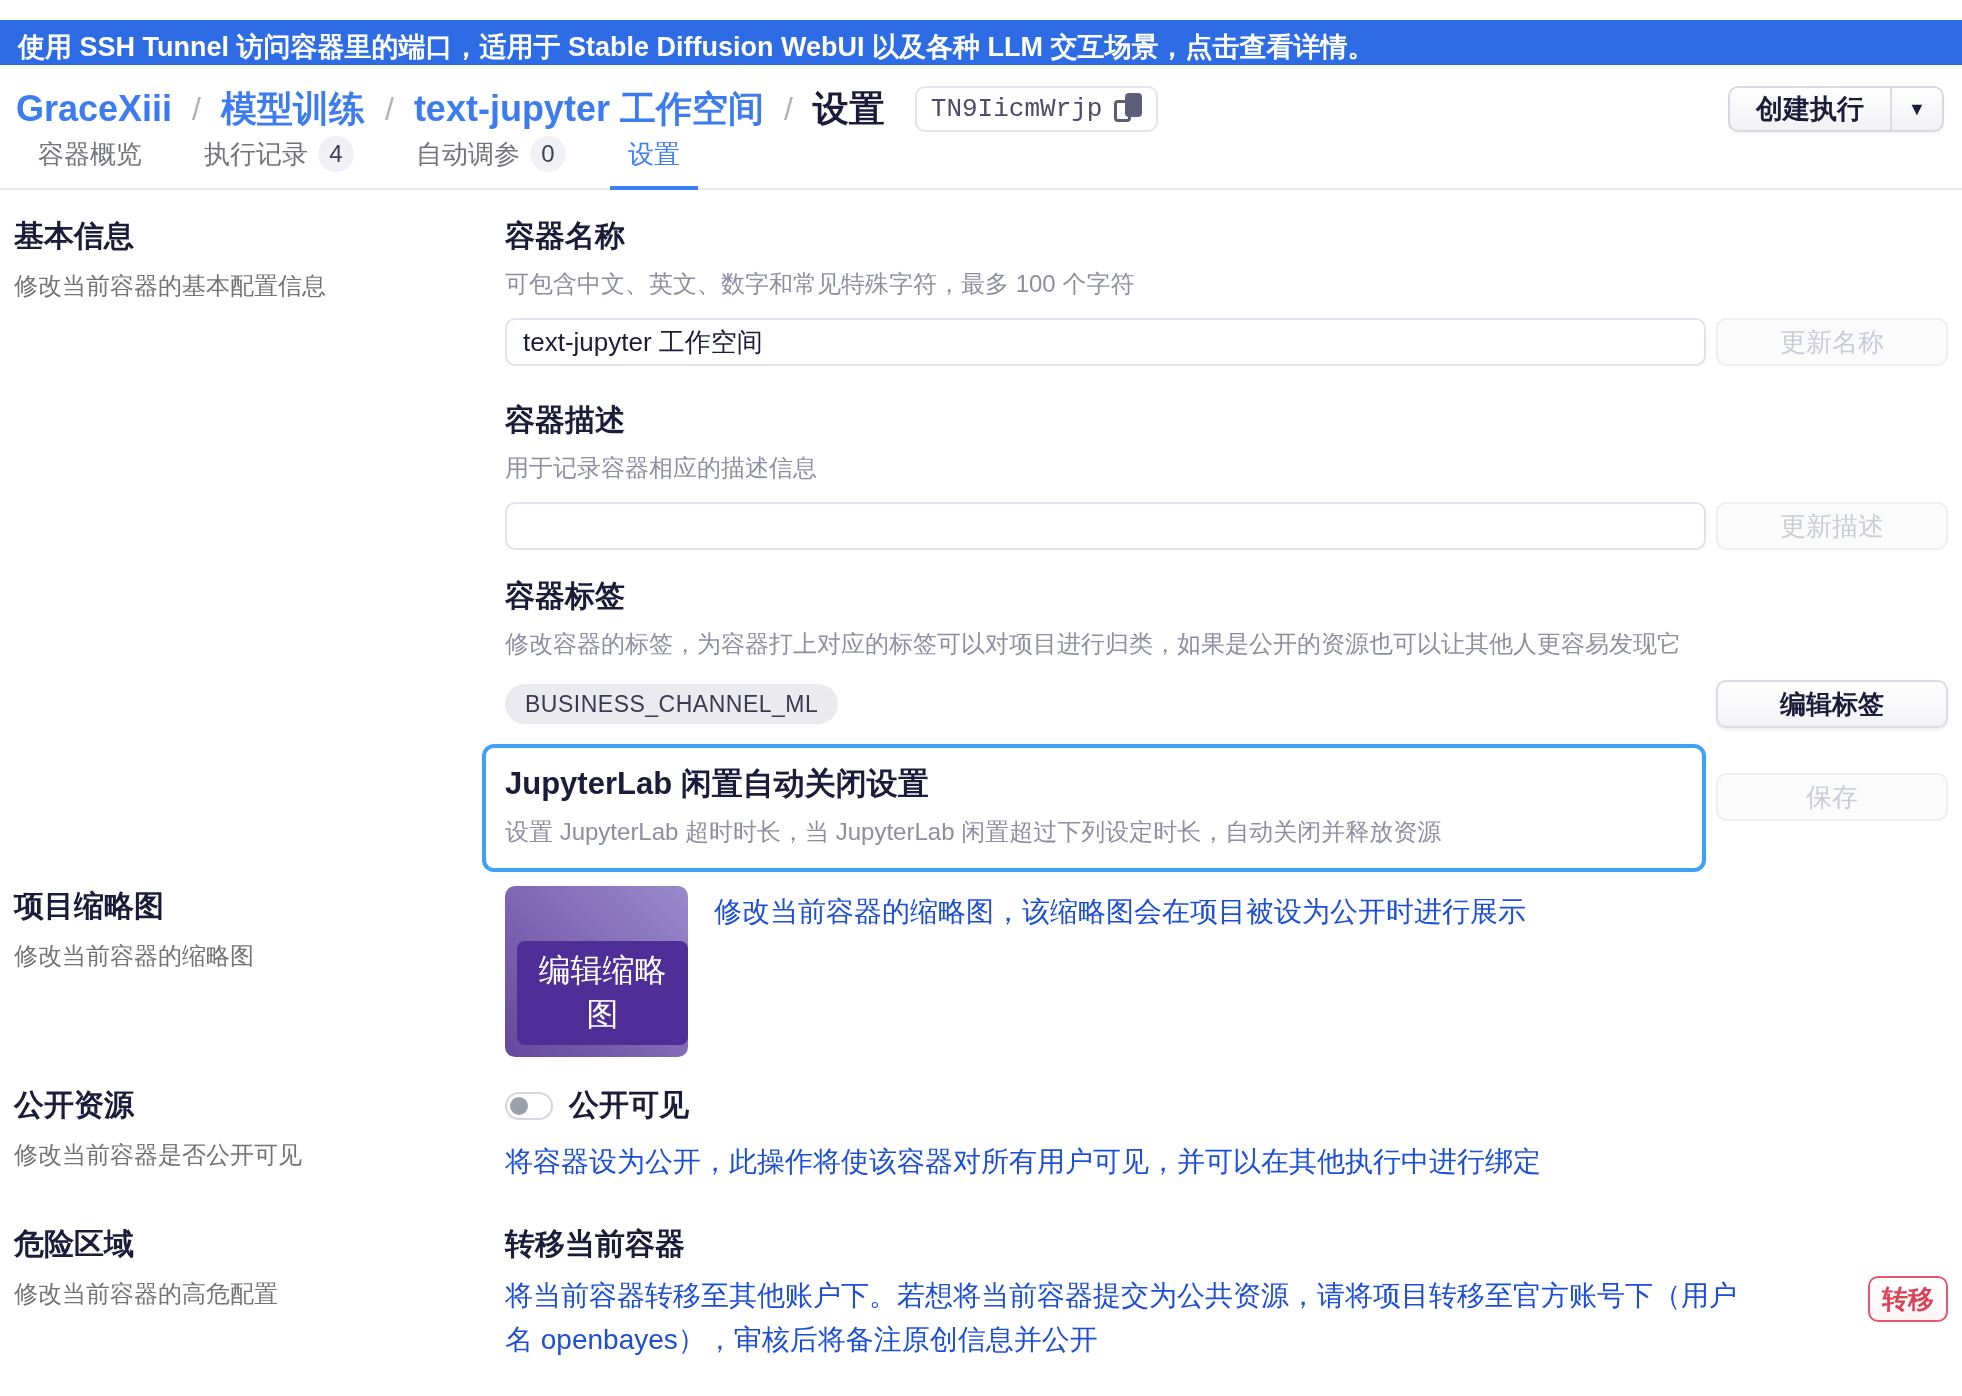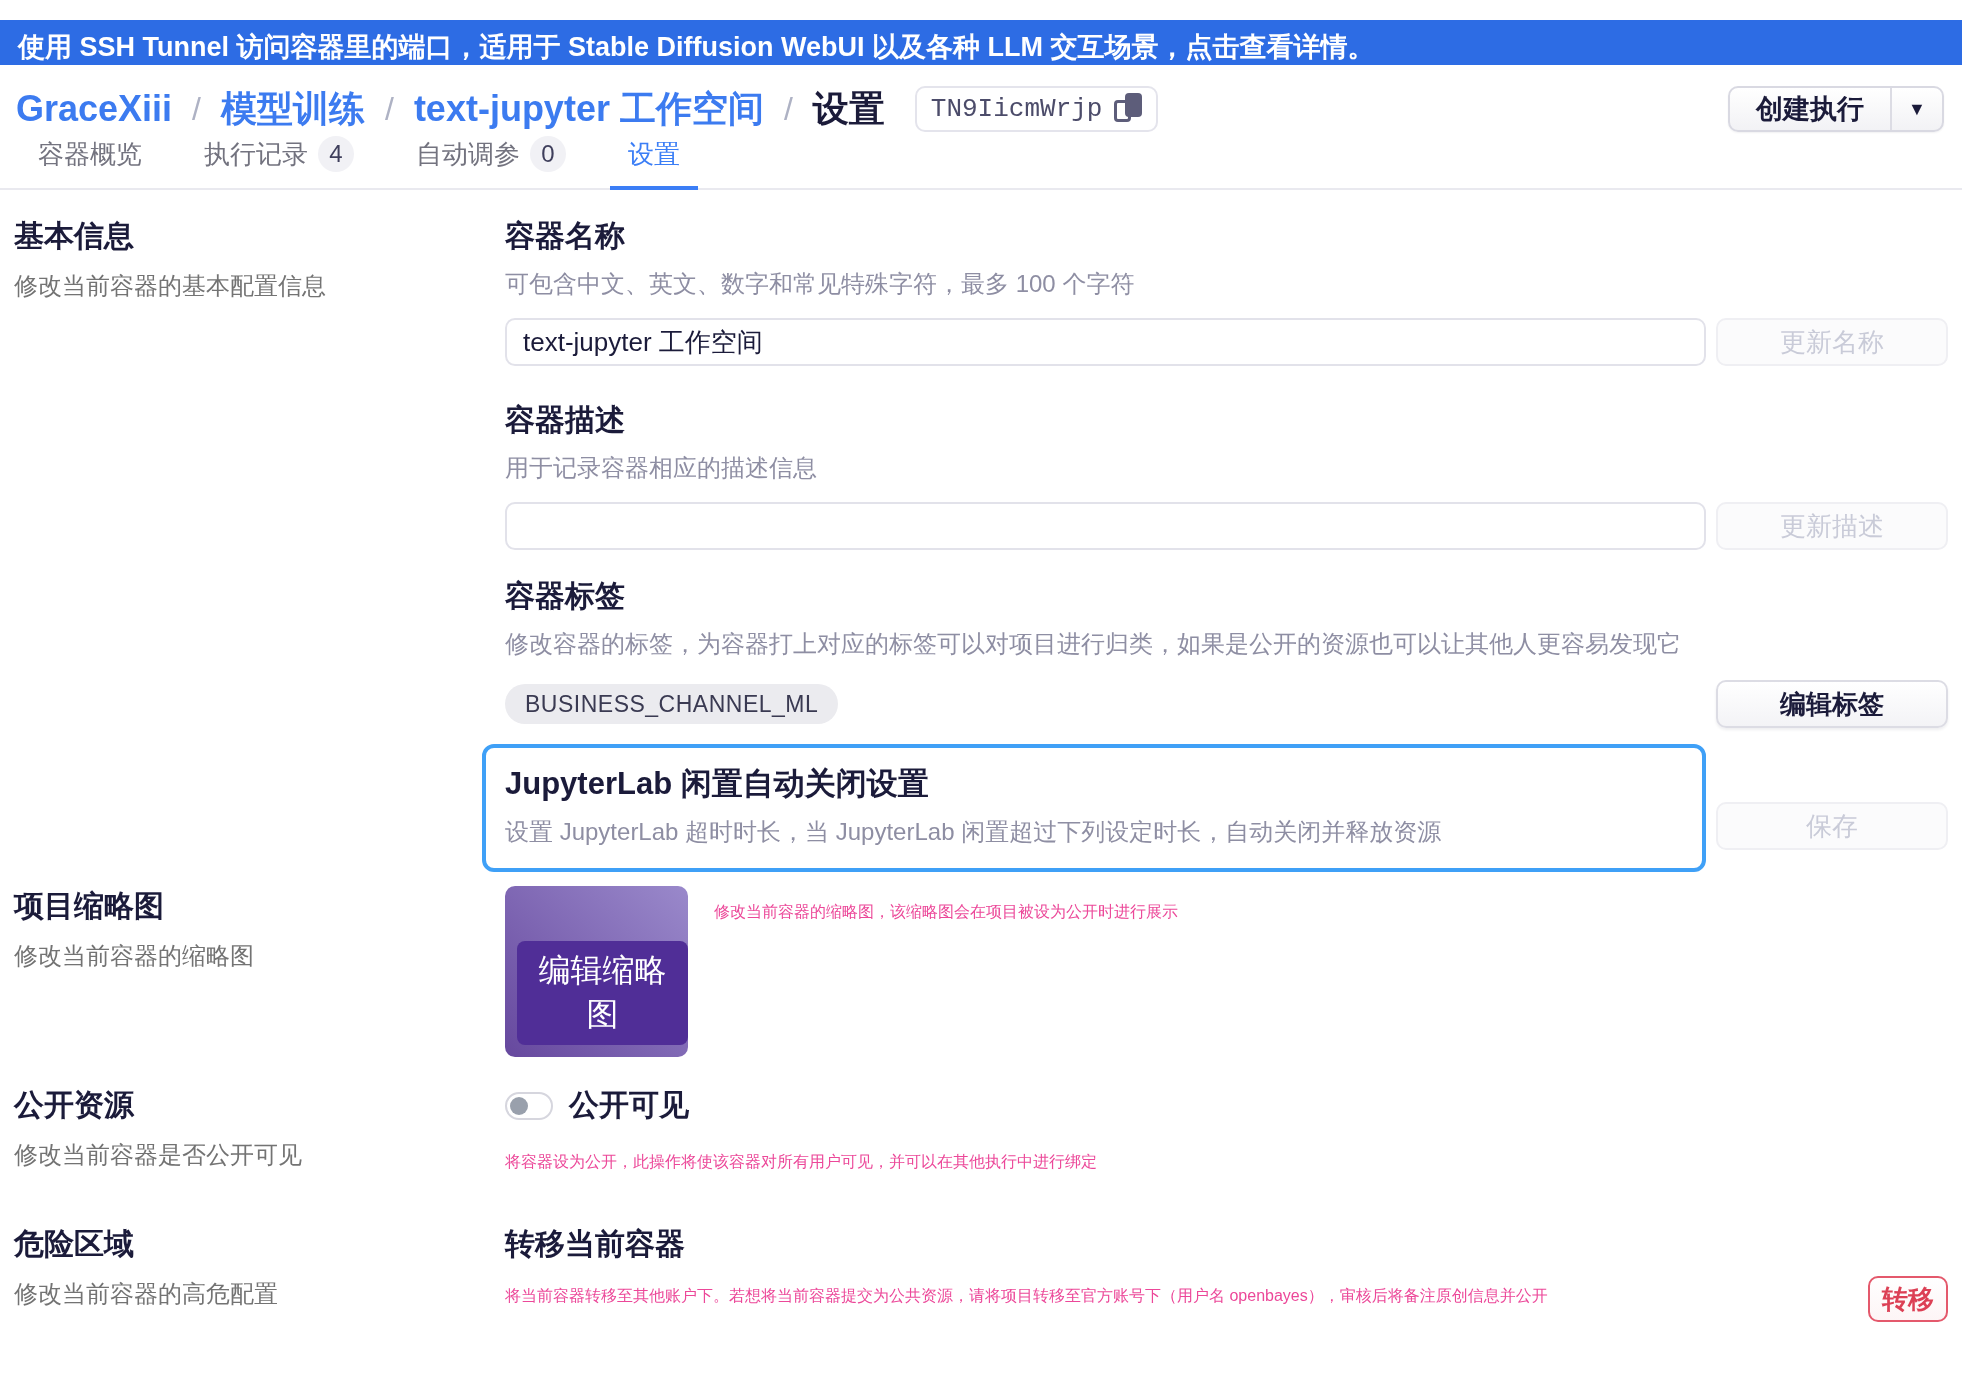--- a/index.html
+++ b/index.html
@@ -53,21 +53,21 @@
                justify-content:center; padding:0 6px; }
 
   
   .content { padding:26px 14px 0 14px; }
   .row { display:grid; grid-template-columns:491px minmax(0,1fr); }
   .side-title { font-size:30px; font-weight:bold; color:#1B1B3A; line-height:40px; }
   .side-sub { margin-top:12px; font-size:24px; color:#737373; line-height:36px; }
 
   .field-label { font-size:30px; font-weight:bold; color:#1B1B3A; line-height:40px; }
   .hint { font-size:24px; color:#8E8EA3; line-height:36px; margin-top:10px; }
-  .body-text { font-size:16px; color:#ec4899; line-height:44px; }
+  .body-text { font-size:28px; color:#1d4ed8; line-height:44px; }
 
   .input-row { display:flex; gap:10px; margin-top:16px; }
   .text-input { flex:1; height:48px; border:2px solid #E2E2EA; border-radius:10px;
                 font-size:26px; color:#1B1B3A; padding:0 16px; outline:none;
                 font-family:"Liberation Sans", sans-serif; }
   .btn { height:48px; border-radius:10px; font-family:"Liberation Sans", sans-serif;
          font-size:26px; cursor:pointer; }
   .btn-disabled { width:232px; background:#FBFBFC; border:2px solid #EFEFF3;
                   color:#C9CBD8; cursor:default; }
   .btn-plain { width:232px; background:linear-gradient(#ffffff,#F3F3F6);
@@ -84,21 +84,21 @@
 
   
   .jupyter-row { display:flex; gap:10px; margin-top:16px; align-items:stretch; }
   .jupyter-box { flex:1; border:4px solid #3FA0F7; border-radius:12px;
                  margin-left:-23px; padding:16px 14px 18px 19px; }
   .jupyter-box .field-label { font-size:31px; }
   .select { height:48px; border:2px solid #E2E2EA; border-radius:10px; background:#fff;
             display:flex; align-items:center; justify-content:space-between;
             padding:0 20px; font-size:26px; color:#1B1B3A; margin-top:16px; cursor:pointer; }
   .save-col { width:232px; display:flex; flex-direction:column;
-              justify-content:flex-end; padding-bottom:22px; }
+              justify-content:center; padding-bottom:22px; }
 
   
   .row-thumb { margin-top:14px; }
   .thumb-wrap { display:flex; gap:26px; }
   .thumb { width:183px; height:171px; border-radius:10px; position:relative;
            background:linear-gradient(225deg,#9A89CB 0%,#66489E 100%); }
   .thumb-btn { position:absolute; left:12px; bottom:12px; background:#502E97;
                color:#fff; font-size:32px; padding:8px 14px; border-radius:8px;
                border:none; cursor:pointer; font-family:"Liberation Sans", sans-serif; }
   .thumb-hint { margin-top:4px; }

